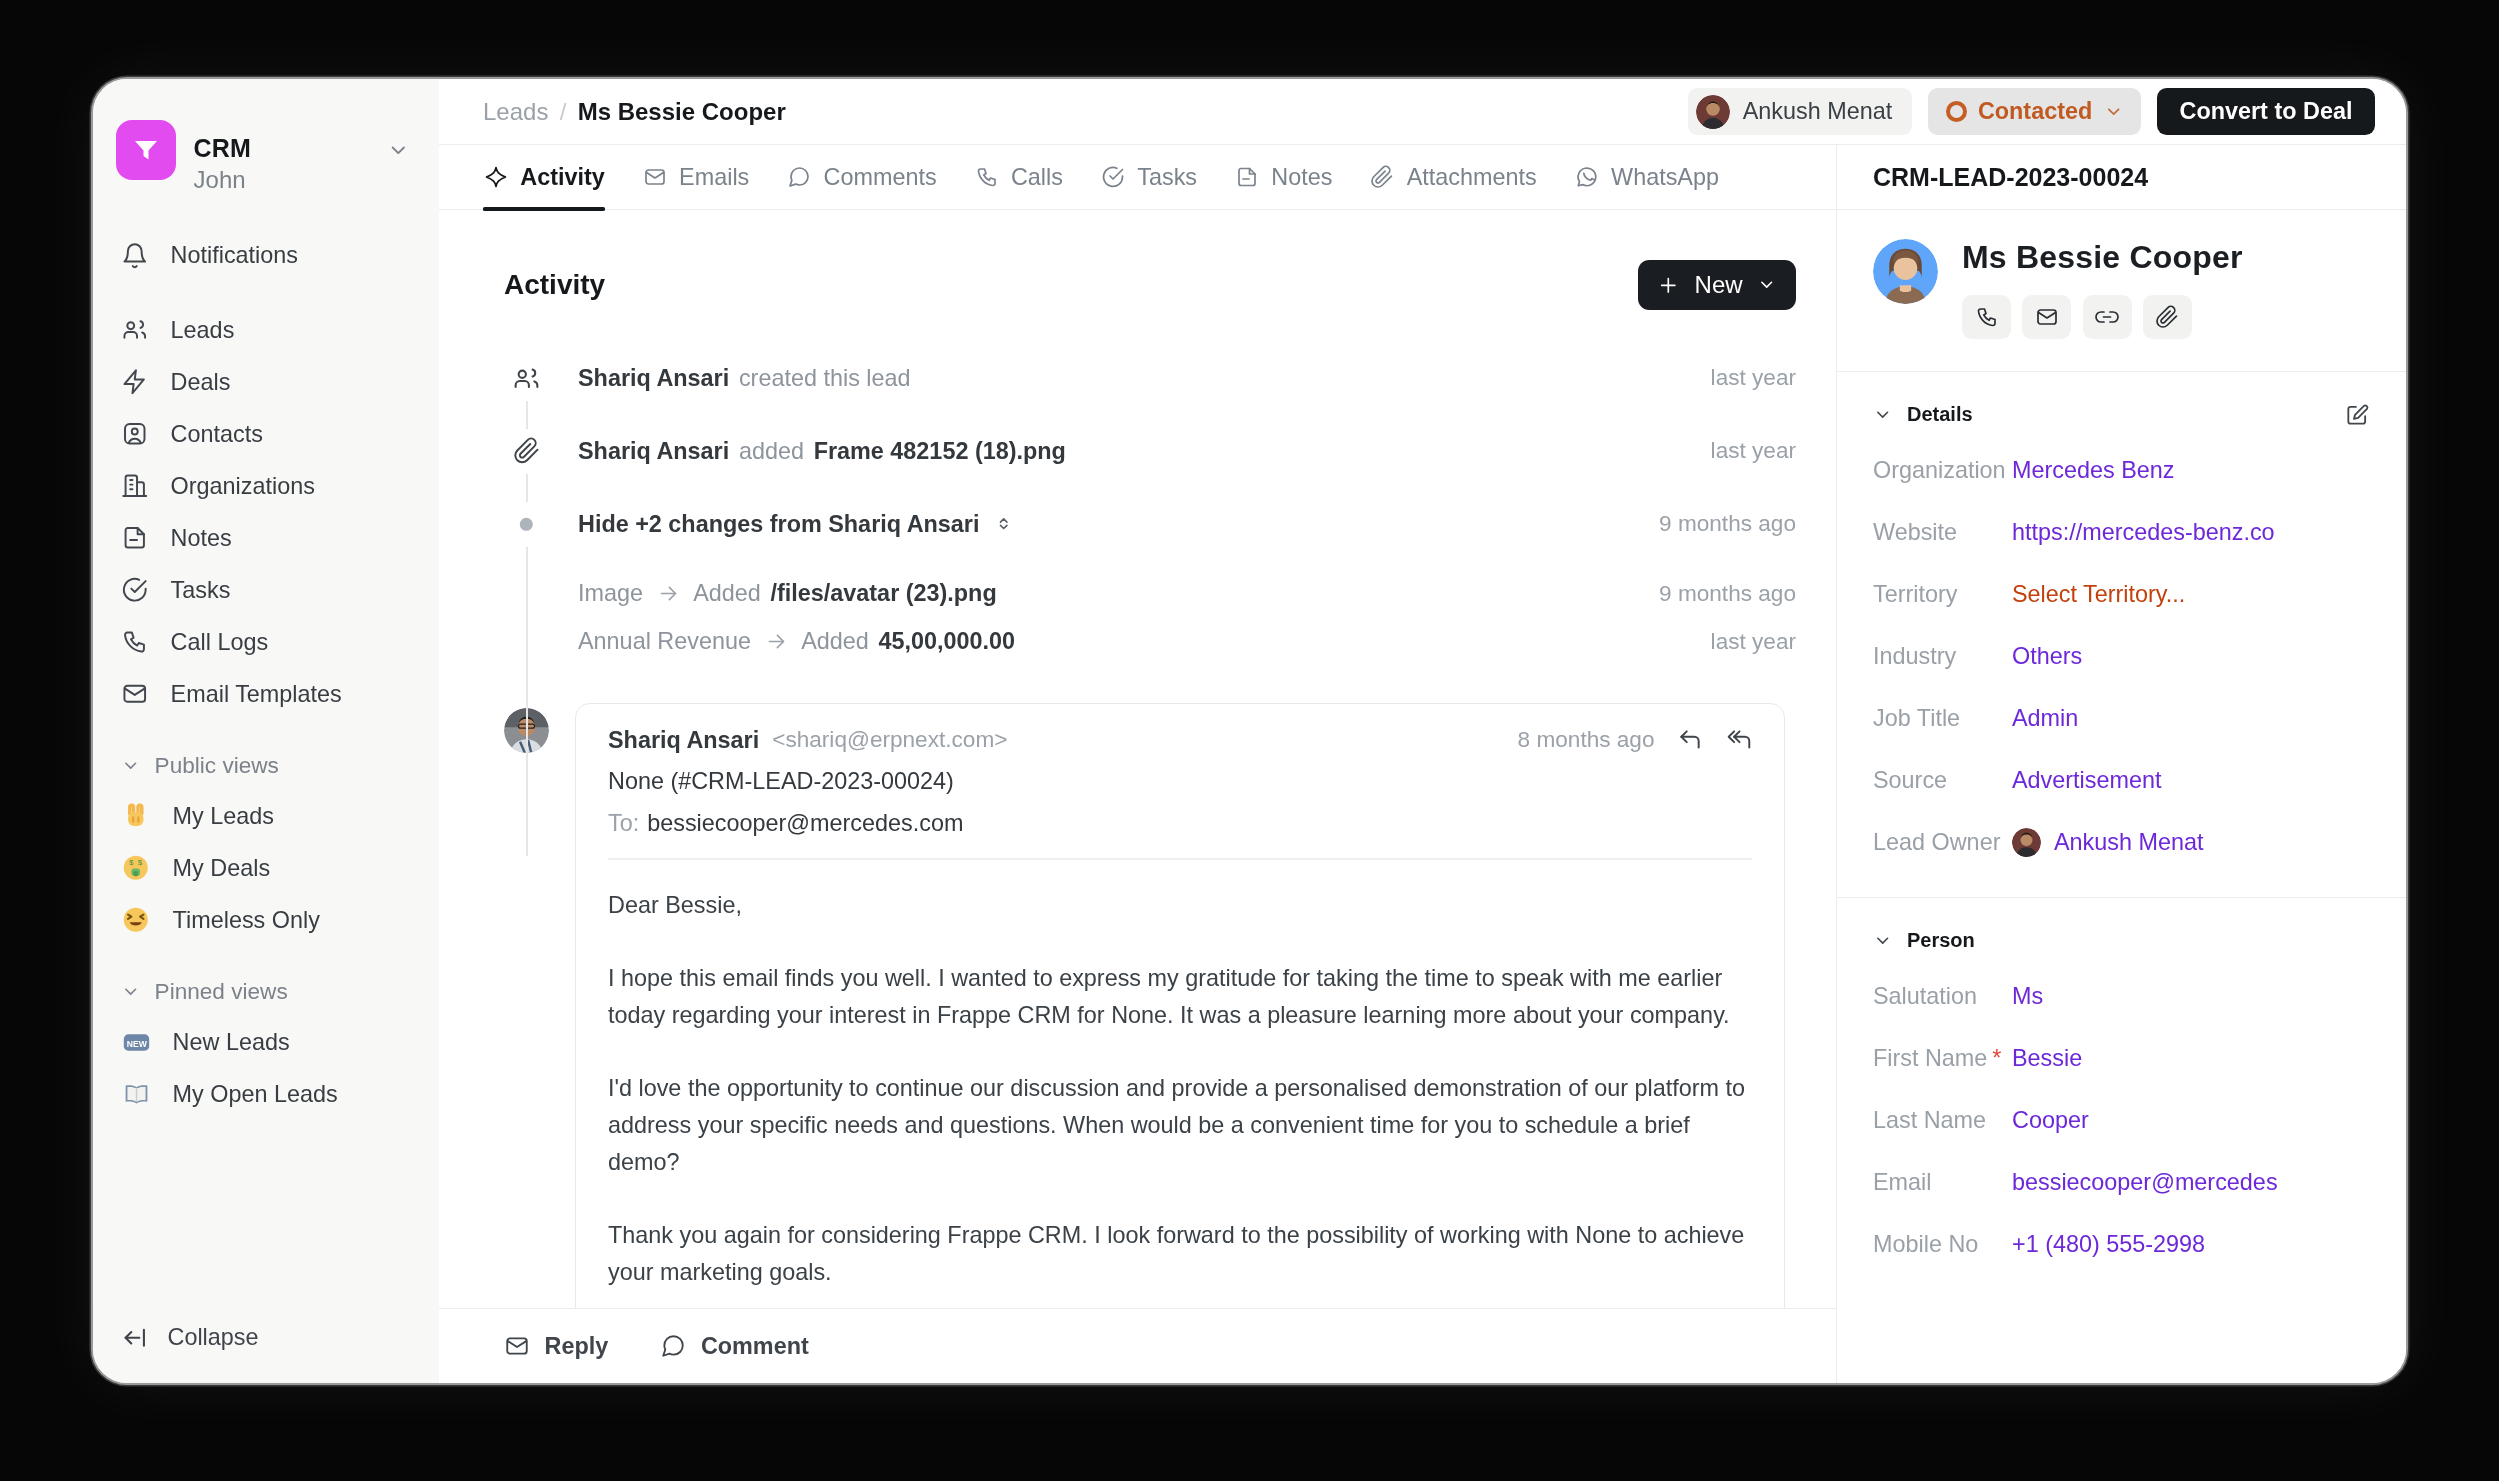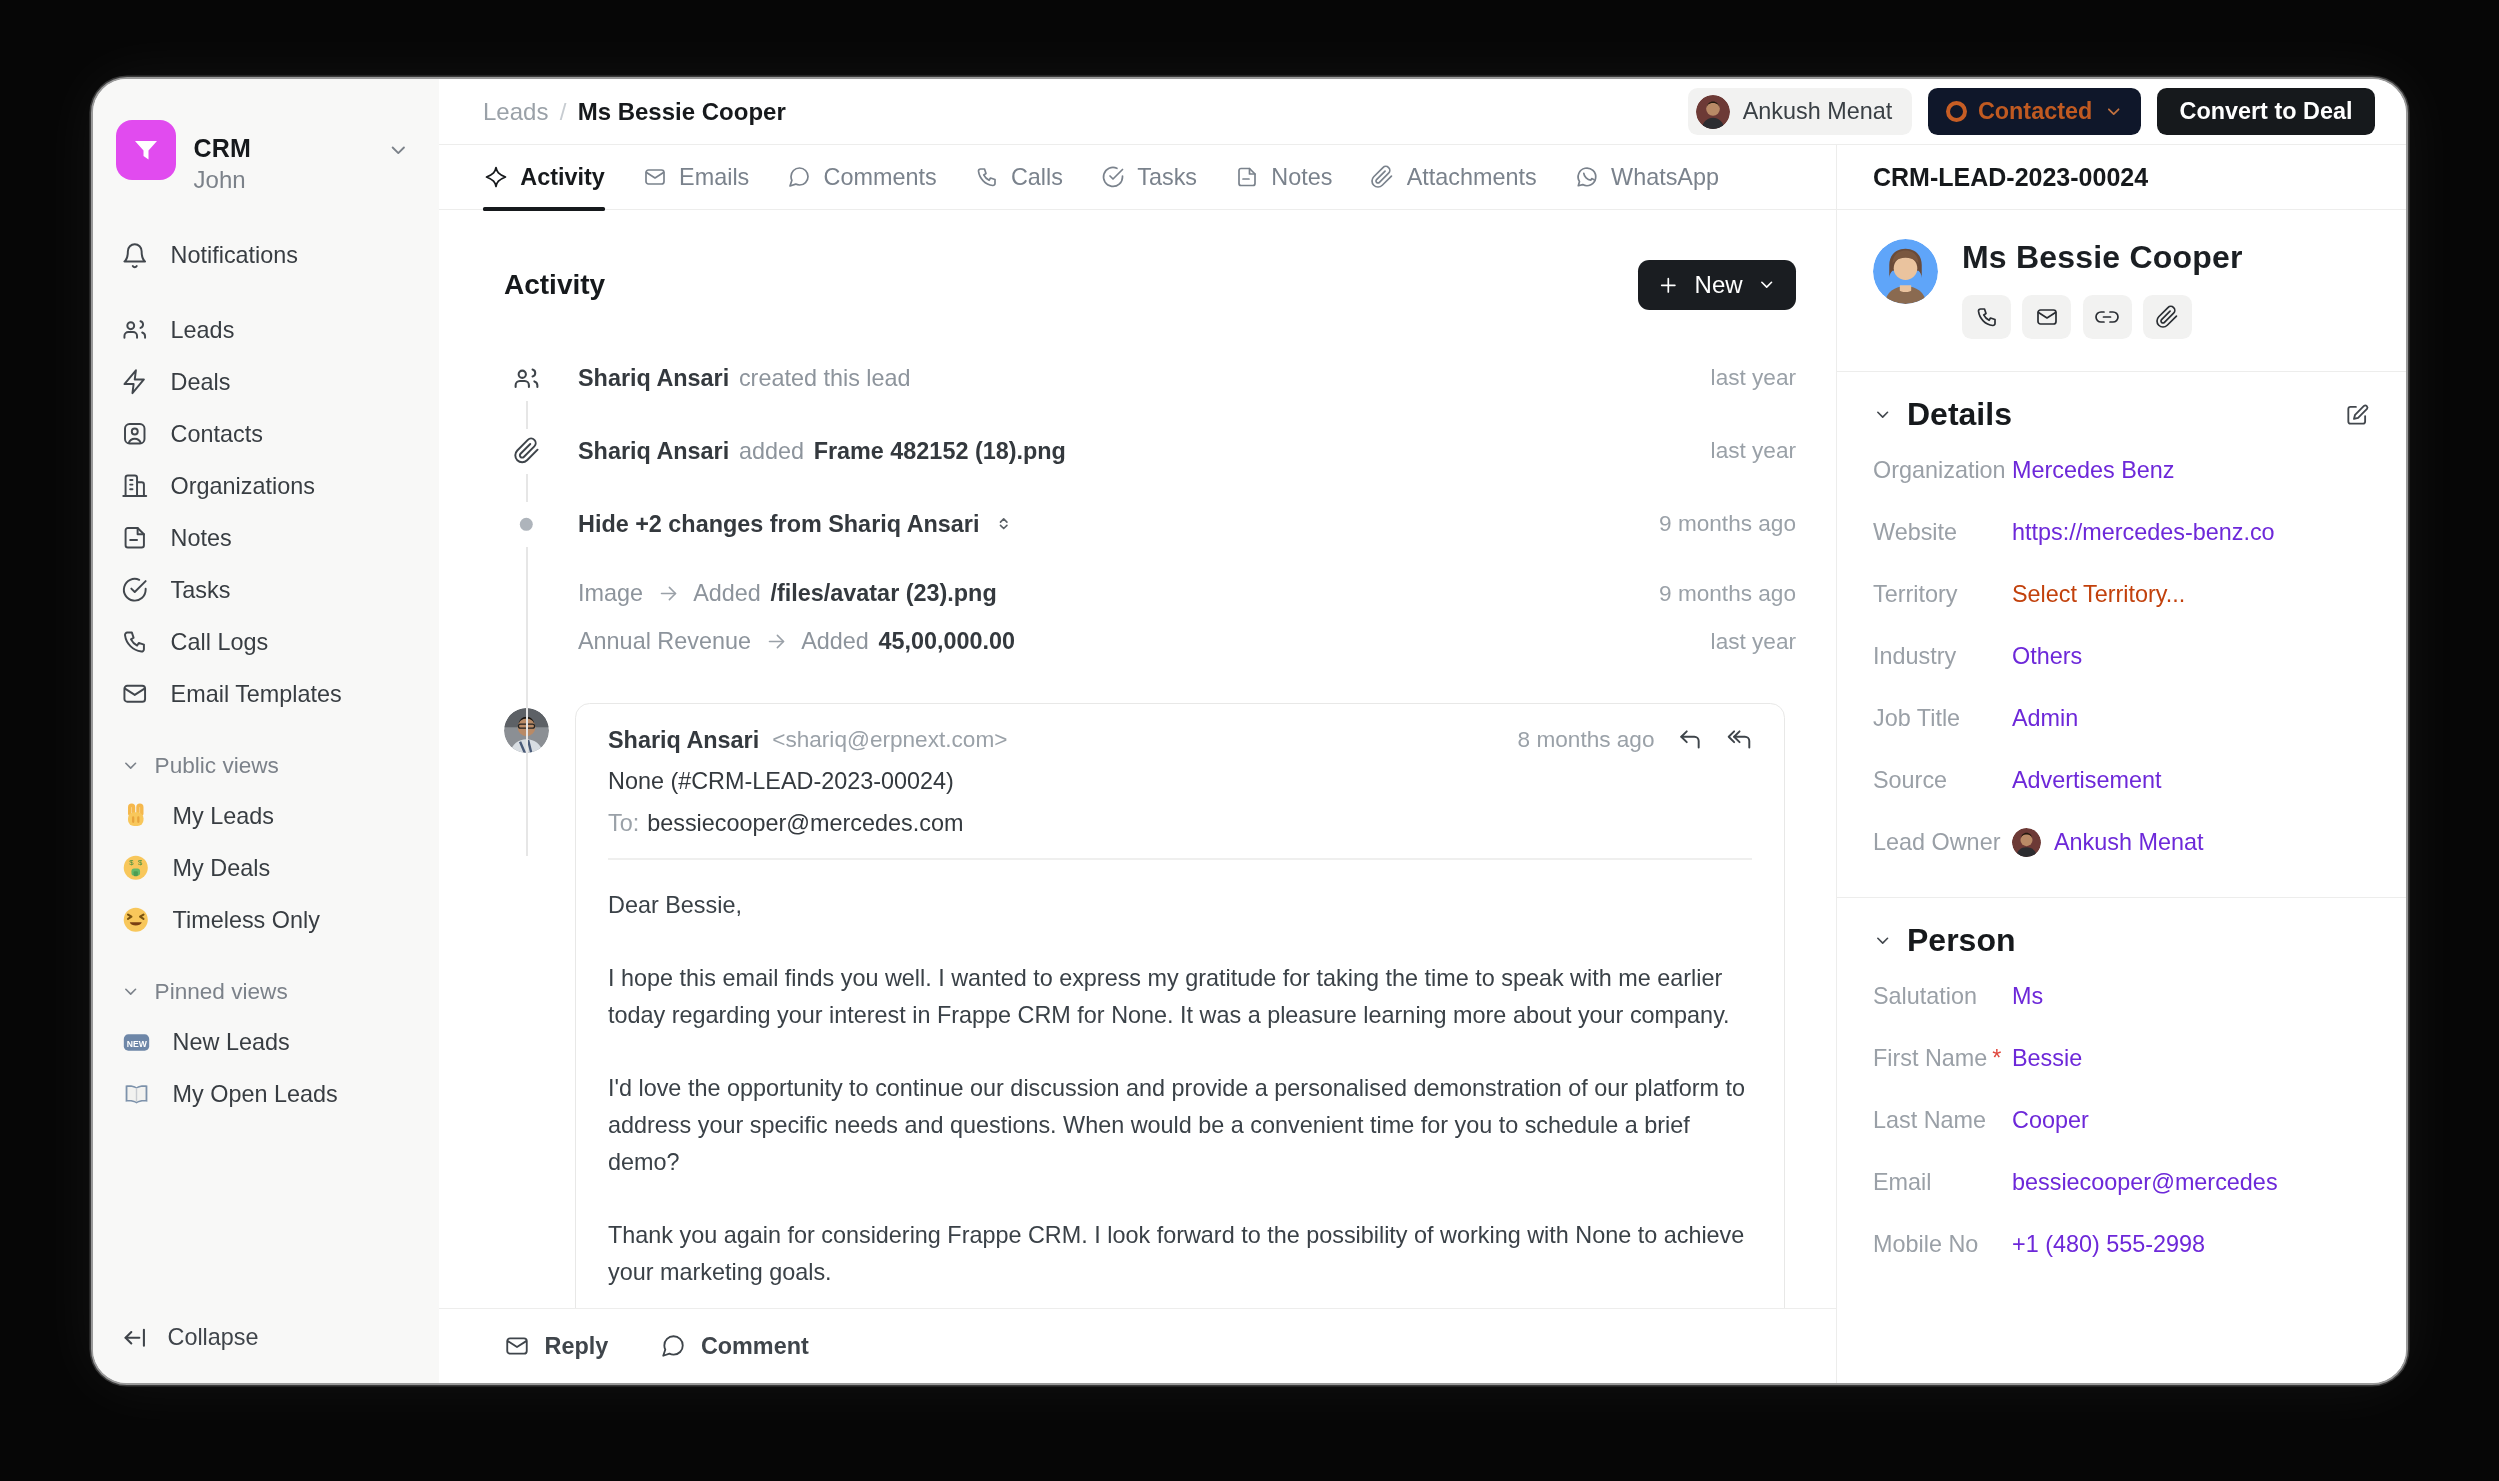--- a/index.html
+++ b/index.html
@@ -33,21 +33,21 @@
   .rest { flex:1; display:flex; flex-direction:column; min-width:0; background:#fff; }
   .topbar { height:66px; flex-shrink:0; border-bottom:1.6px solid #EDEDEC; display:flex; align-items:center; padding:0 31px 0 44px; gap:16px; }
   .crumbs { display:flex; align-items:center; gap:11.3px; flex:1; min-width:0; }
   .crumb-parent { font-size:24px; color:#9AA1A8; cursor:pointer; }
   .crumb-sep { font-size:24px; color:#C7CCD1; }
   .crumb-cur { font-size:24px; color:#16191C; font-weight:700; }
   .pill { height:47px; border-radius:9.7px; display:flex; align-items:center; cursor:pointer; }
   .assignee { background:#F2F2F1; padding:0 19.4px 0 8px; gap:13px; }
   .assignee .av { width:34px; height:34px; border-radius:50%; overflow:hidden; }
   .assignee .nm { font-size:23.4px; color:#3A4045; }
-  .status { background:#0f172a; padding:0 18px; gap:11.3px; }
+  .status { background:#e5e5e5; padding:0 18px; gap:11.3px; }
   .status .st-label { font-size:23.4px; color:#C05A21; font-weight:600; }
   .status .ring { width:21px; height:21px; border-radius:50%; border:4.9px solid #C65D24; }
   .status .chev { color:#C0703F; }
   .btn-dark { height:47px; border-radius:9.7px; background:#16191C; color:#fff; display:flex; align-items:center; padding:0 22.6px; font-size:23.4px; font-weight:600; border:none; cursor:pointer; }
 
   .body-row { flex:1; display:flex; min-height:0; }
 
   
   .main { flex:1; min-width:0; display:flex; flex-direction:column; }
   .tabbar { height:65px; flex-shrink:0; border-bottom:1.6px solid #EDEDEC; display:flex; align-items:stretch; padding:0 44px; gap:37px; }
@@ -97,21 +97,21 @@
   .panel { width:570px; flex-shrink:0; border-left:1.6px solid #EDEDEC; display:flex; flex-direction:column; overflow:hidden; }
   .panel-title { height:65px; flex-shrink:0; border-bottom:1.6px solid #EDEDEC; display:flex; align-items:center; padding:0 36px; font-size:25px; font-weight:700; color:#16191C; }
   .profile { padding:29px 36px 32px; border-bottom:1.6px solid #EDEDEC; display:flex; gap:24px; }
   .p-av { width:65px; height:65px; border-radius:50%; overflow:hidden; flex-shrink:0; }
   .p-name { font-size:32px; font-weight:700; color:#1B1F23; letter-spacing:0.2px; }
   .p-actions { margin-top:19.4px; display:flex; gap:11.3px; }
   .icon-btn { width:49px; height:44px; border-radius:9.7px; background:#F2F2F1; border:none; display:flex; align-items:center; justify-content:center; color:#2A2E33; cursor:pointer; }
   .section { padding:18px 36px 24px; }
   .section + .section { border-top:1.6px solid #EDEDEC; }
   .sec-head { height:49px; display:flex; align-items:center; gap:14.6px; color:#16191C; }
-  .sec-title { font-size:32px; font-weight:700; }
+  .sec-title { font-size:20px; font-weight:700; }
   .sec-chev { color:#42474D; cursor:pointer; }
   .sec-edit { margin-left:auto; color:#42474D; cursor:pointer; background:none; border:none; display:flex; }
   .field { display:flex; align-items:center; min-height:62px; }
   .f-label { width:139px; flex-shrink:0; font-size:23.4px; color:#9AA0A7; }
   .f-label .req { color:#E0483E; margin-left:4.9px; }
   .f-value { flex:1; min-width:0; font-size:23.4px; color:#6d28d9; white-space:nowrap; overflow:hidden; cursor:text; }
   .f-value.placeholder { color:#c2410c; }
   .owner-val { display:flex; align-items:center; gap:13px; }
   .owner-av { width:29px; height:29px; border-radius:50%; overflow:hidden; flex-shrink:0; }
 </style>

